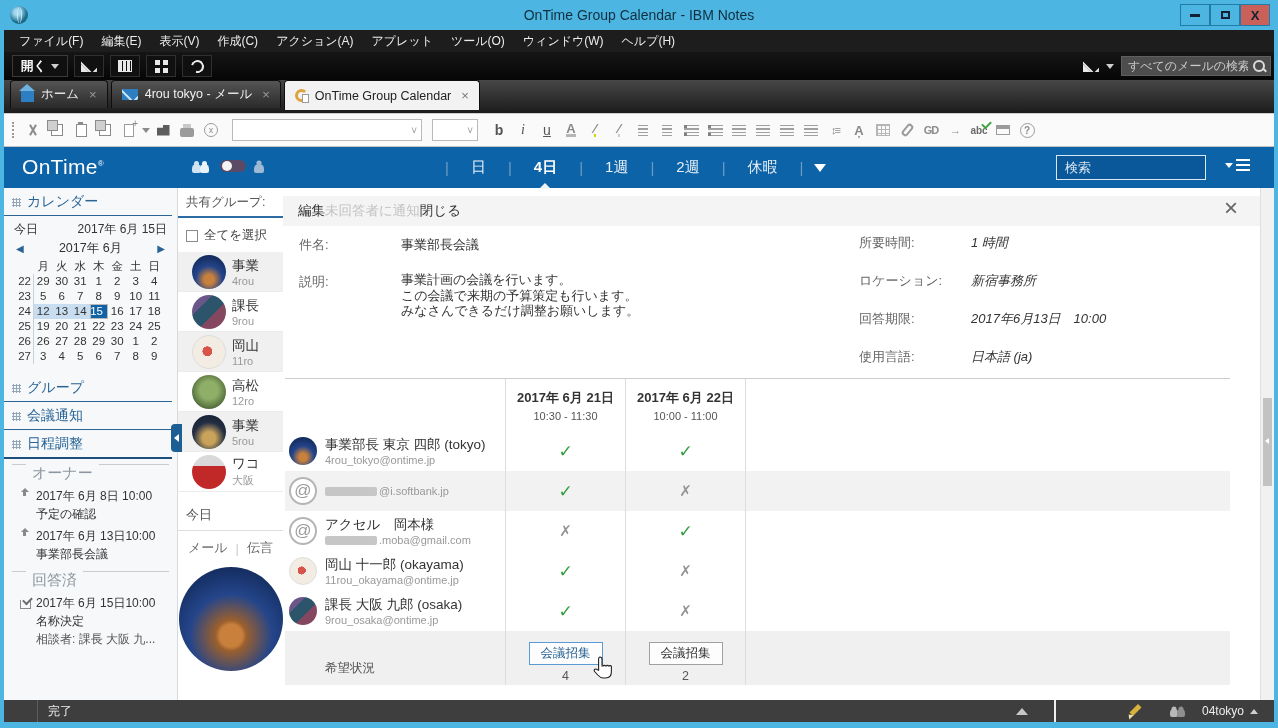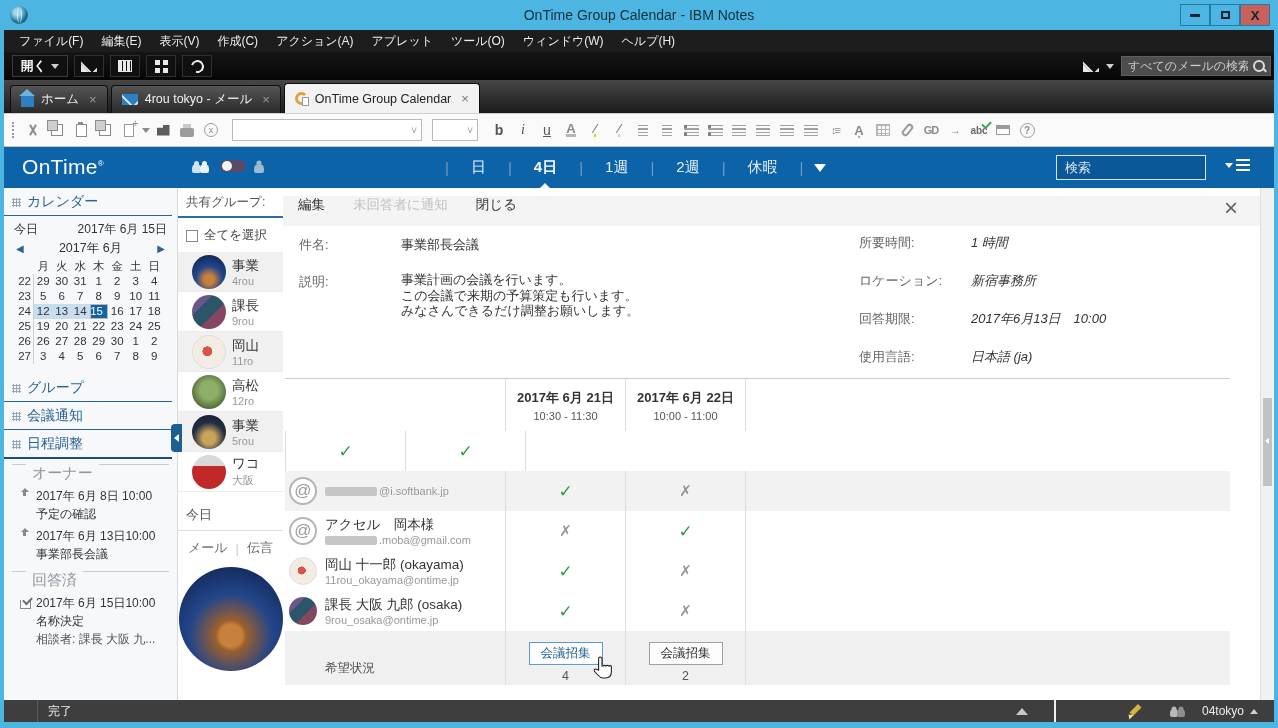--- a/index.html
+++ b/index.html
@@ -38,21 +38,21 @@
     linear-gradient(#e9e9e9,#e9e9e9) 8px 8px/5px 5px no-repeat;}
   .refresh{width:13px;height:13px;border:2px solid #e9e9e9;border-left-color:transparent;border-radius:50%;transform:rotate(-30deg);}
   .tb-right{position:absolute;right:8px;display:flex;align-items:center;gap:7px;}
   .mail-search{width:150px;height:20px;background:#4d4d4d;border:1px solid #5f5f5f;color:#cbcbcb;font-size:12px;padding:0 22px 0 6px;}
   .mail-search::placeholder{color:#cbcbcb;}
   .mag{position:relative;width:14px;height:14px;margin-left:-26px;}
   .mag::before{content:"";position:absolute;left:1px;top:1px;width:8px;height:8px;border:2px solid #ddd;border-radius:50%;}
   .mag::after{content:"";position:absolute;left:10px;top:10px;width:5px;height:2px;background:#ddd;transform:rotate(45deg);}
 
   
-  .tabbar{position:absolute;left:4px;right:4px;top:80px;height:33px;background:linear-gradient(#474747,#1c1c1c);display:flex;align-items:flex-end;padding-left:6px;}
+  .tabbar{position:absolute;left:4px;right:4px;top:80px;height:33px;background:linear-gradient(#474747,#1c1c1c);display:flex;padding-left:6px;}
   .tab{height:28px;display:flex;align-items:center;gap:7px;padding:0 10px;margin-right:3px;border:1px solid #0e0e0e;border-bottom:none;border-radius:4px 4px 0 0;background:linear-gradient(#555,#2a2a2a);color:#f0f0f0;font-size:12.5px;}
   .tab.active{background:#f2f2f2;color:#222;height:30px;}
   .tab .x{color:#9a9a9a;font-size:13px;margin-left:3px;}
   .tab.active .x{color:#777;}
   .home-ico{width:13px;height:11px;position:relative;background:#2d7fc2;margin-top:3px;}
   .home-ico::before{content:"";position:absolute;left:-2px;top:-7px;border-left:8.5px solid transparent;border-right:8.5px solid transparent;border-bottom:7px solid #6db2e0;}
   .mailtab-ico{width:16px;height:11px;background:#2d7fc2;position:relative;overflow:hidden;}
   .mailtab-ico::after{content:"";position:absolute;left:-2px;top:-7px;width:18px;height:12px;background:#2d7fc2;transform:rotate(45deg);border:2px solid #cfe6f5;}
   .ontime-ico{width:13px;height:13px;border:3px solid #e0a23c;border-right-color:transparent;border-radius:50%;position:relative;}
   .ontime-ico::after{content:"";position:absolute;right:-4px;top:2px;width:5px;height:7px;background:#fff;border:1px solid #999;}
@@ -175,21 +175,21 @@
   .m-today{padding:14px 8px 6px 8px;font-size:13px;color:#555;}
   .m-tabs{display:flex;align-items:center;gap:8px;border-top:1px solid #ddd;padding:8px 0 4px 10px;font-size:13px;color:#666;white-space:nowrap;}
   .m-tabs .d{color:#ccc;}
   .big-avatar{width:104px;height:104px;border-radius:50%;margin:6px auto 0 auto;background:radial-gradient(circle at 50% 66%,#c8803c 0 13%,#9a5f2e 18%,#24458a 48%,#0e2450 92%);}
 
   .collapse-tab{position:absolute;left:167px;top:236px;width:11px;height:28px;background:#1c5f93;border-radius:4px 0 0 4px;display:flex;align-items:center;justify-content:center;}
   .collapse-tab::after{content:"";border-top:4px solid transparent;border-bottom:4px solid transparent;border-right:5px solid #fff;}
 
   
   .dialog{position:absolute;left:279px;right:14px;top:0;height:100%;background:#fff;}
-  .actionbar{height:30px;margin-top:8px;background:#f4f4f4;display:flex;align-items:flex-start;gap:28px;padding-left:15px;font-size:13.5px;color:#333;}
+  .actionbar{height:30px;margin-top:8px;background:#f4f4f4;display:flex;align-items:center;padding-left:15px;font-size:13.5px;color:#333;}
   .actionbar .disabled{color:#c3c3c3;}
   .actionbar span{cursor:pointer;}
   .dlg-x{position:absolute;right:22px;top:10px;font-size:24px;line-height:20px;color:#666;cursor:pointer;}
   .fld-label{position:absolute;color:#666;font-size:13px;}
   .fld-value{position:absolute;color:#333;font-size:13px;}
   .desc-lines div{line-height:15.5px;}
   .rfields{position:absolute;left:576px;top:46px;display:grid;grid-template-columns:112px auto;row-gap:20px;font-size:13px;}
   .rfields .l{color:#666;}
   .rfields .v{color:#333;font-style:italic;}
 
@@ -668,20 +668,27 @@
             <span class="h-time">10:30 - 11:30</span>
           </div>
           <div class="cell col-cell">
             <span class="h-date">2017年 6月 22日</span>
             <span class="h-time">10:00 - 11:00</span>
           </div>
           <div class="cell fill-cell"></div>
         </div>
         <div id="t-rows">
   <div class="t-row">
+    <div class="cell name-cell">
+      <span class="avatar sm av-tokyo"></span>
+      <span class="m-stack">
+        <span class="nm-name">事業部長 東京 四郎 (tokyo)</span>
+        <span class="nm-email">4rou_tokyo@ontime.jp</span>
+      </span>
+    </div>
     <div class="cell col-cell">
                 <span class="mark yes">✓</span>
               </div>
     <div class="cell col-cell">
                 <span class="mark yes">✓</span>
               </div>
     <div class="cell fill-cell"></div>
   </div>
 
   <div class="t-row gray">

